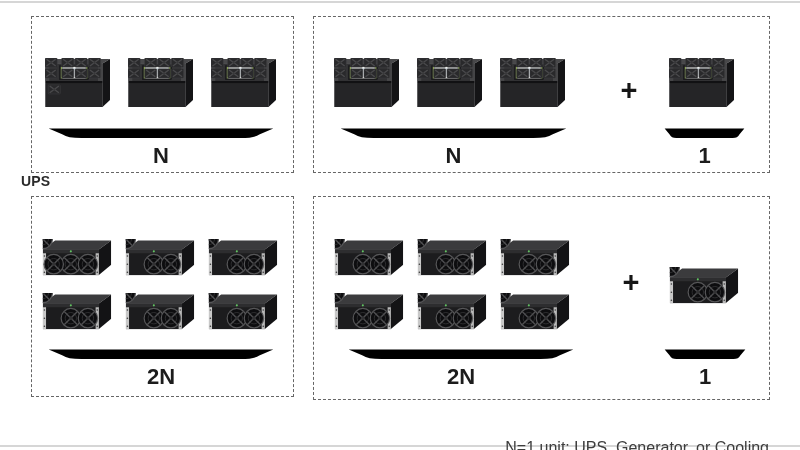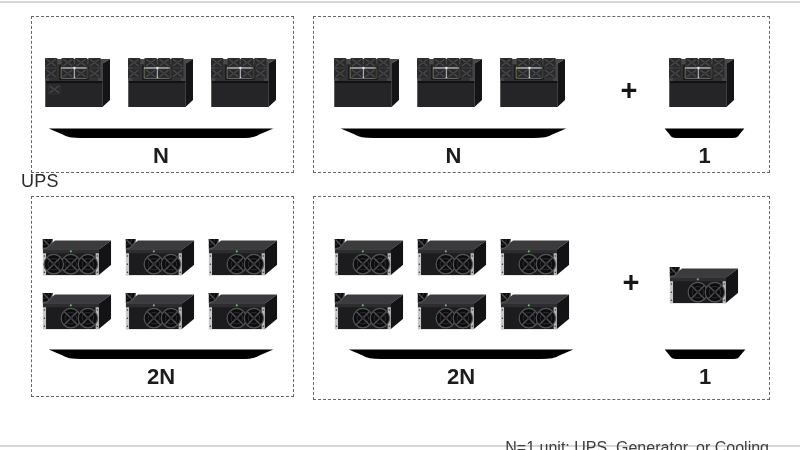--- a/index.html
+++ b/index.html
@@ -8,21 +8,21 @@
     font-family:"Liberation Sans",sans-serif;overflow:hidden;
   }
   .frameline{position:absolute;left:0;width:800px;height:2px;background:#d6d6d6;}
   .dbox{position:absolute;border:1.5px dashed #666;background:#fff;box-sizing:border-box;}
   .row{position:absolute;display:flex;gap:17px;}
   .grid{position:absolute;display:grid;grid-template-columns:repeat(3,72px);gap:16px 11px;}
   .dev{display:block;}
   .brace{position:absolute;height:13px;}
   .count{position:absolute;text-align:center;font-size:22px;font-weight:600;color:#1c1c1c;line-height:26px;}
   .plus{position:absolute;font-size:29px;font-weight:700;color:#161616;text-align:center;line-height:32px;}
-  .rowlabel{position:absolute;font-size:18px;font-weight:400;color:#2b2b2b;letter-spacing:.2px;line-height:23px;text-align:right;}
+  .rowlabel{position:absolute;font-size:14px;font-weight:700;color:#2b2b2b;letter-spacing:.2px;line-height:23px;text-align:right;}
   .note{position:absolute;font-size:16px;color:#3d3d3d;line-height:19px;}
 </style>
 </head>
 <body>
 
 <svg width="0" height="0" style="position:absolute" aria-hidden="true">
   <defs>
 
     <symbol id="sym-ups" viewBox="0 0 66 50">
       <polygon points="0.5,5.5 8,1 65,1 57.5,5.5" fill="#48484a"></polygon>

